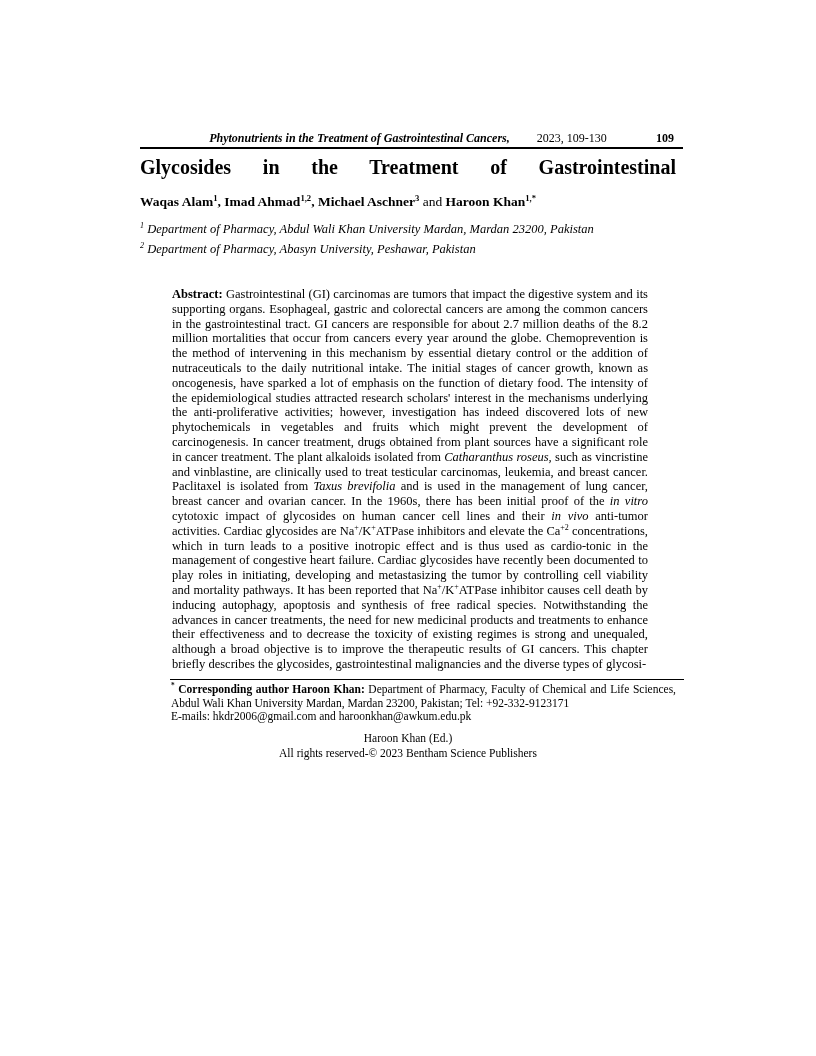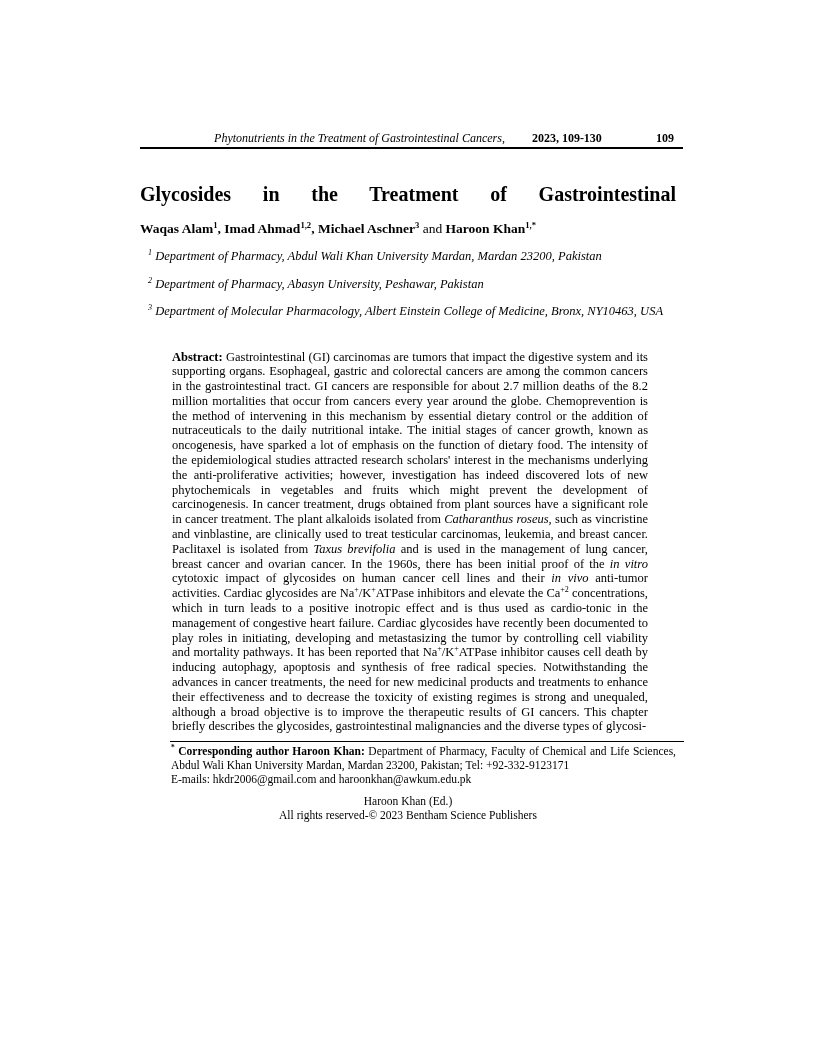--- a/index.html
+++ b/index.html
@@ -33,30 +33,30 @@
   .chapter-heading .chapter-box {
     background: #d8d8d8;
     font-weight: bold;
     font-size: 17.5px;
     padding: 2px 5px 1px 6px;
     letter-spacing: 0.2px;
   }
   .header-rule { border-top: 2.5px solid #000; width: 543px; margin-top: 2px; }
 
   .chapter-title {
-    margin-top: 32px;
+    margin-top: 5px;
     font-size: 20px;
     font-weight: bold;
     line-height: 26px;
   }
   .chapter-title .l1 { text-align: justify; text-align-last: justify; }
 
   .authors { margin-top: 12px; font-size: 13.5px; line-height: 19px; }
   .affiliations { margin-top: 9px; font-size: 12.5px; font-style: italic; line-height: 19.5px; }
-  .affiliations p { margin: 8px; }
+  .affiliations p { margin: 0; }
 
   .abstract {
     margin-top: 28px;
     margin-left: 32px;
     width: 476px;
     font-size: 12.5px;
     line-height: 14.8px;
     text-align: justify;
   }
 
@@ -75,36 +75,35 @@
 
   sup { font-size: 64%; line-height: 0; vertical-align: super; }
 </style>
 </head>
 <body>
 
 <div class="page">
   <div class="content">
 
     <div class="running-head">
-      <span><span style="font-style: italic; font-weight: normal;">Phytonutrients in the Treatment of Gastrointestinal Cancers, </span><span style="font-weight: bold; margin-left: 24px;">2023, 109-130</span></span>
+      <span><span style="font-style: italic; font-weight: bold;">Phytonutrients in the Treatment of Gastrointestinal Cancers, </span><span style="font-weight: normal; margin-left: 24px;">2023, 109-130</span></span>
       <span class="page-num">109</span>
     </div>
 
     <div class="header-rule"></div>
 
     <div class="chapter-title">
       <div class="l1">Glycosides in the Treatment of Gastrointestinal</div>
     </div>
 
     <div class="authors"><span style="font-weight: bold;">Waqas Alam</span><sup style="font-weight: bold;">1</sup><span style="font-weight: bold;">, Imad Ahmad</span><sup style="font-weight: bold;">1,2</sup><span style="font-weight: bold;">, Michael Aschner</span><sup style="font-weight: bold;">3</sup><span> and </span><span style="font-weight: bold;">Haroon Khan</span><sup style="font-weight: bold;">1,*</sup></div>
 
     <div class="affiliations">
       <p><sup>1</sup><span> Department of Pharmacy, Abdul Wali Khan University Mardan, Mardan 23200, Pakistan</span></p>
       <p><sup>2</sup><span> Department of Pharmacy, Abasyn University, Peshawar, Pakistan</span></p>
-      <p><sup>3</sup><span> Department of Molecular Pharmacology, Albert Einstein College of Medicine, Bronx, NY10463, USA</span></p>
     </div>
 
     <div class="abstract"><span style="font-weight: bold;">Abstract: </span><span>Gastrointestinal (GI) carcinomas are tumors that impact the digestive system and its supporting organs. Esophageal, gastric and colorectal cancers are among the common cancers in the gastrointestinal tract. GI cancers are responsible for about 2.7 million deaths of the 8.2 million mortalities that occur from cancers every year around the globe. Chemoprevention is the method of intervening in this mechanism by essential dietary control or the addition of nutraceuticals to the daily nutritional intake. The initial stages of cancer growth, known as oncogenesis, have sparked a lot of emphasis on the function of dietary food. The intensity of the epidemiological studies attracted research scholars' interest in the mechanisms underlying the anti-proliferative activities; however, investigation has indeed discovered lots of new phytochemicals in vegetables and fruits which might prevent the development of carcinogenesis. In cancer treatment, drugs obtained from plant sources have a significant role in cancer treatment. The plant alkaloids isolated from </span><span style="font-style: italic;">Catharanthus roseus,</span><span> such as vincristine and vinblastine, are clinically used to treat testicular carcinomas, leukemia, and breast cancer. Paclitaxel is isolated from </span><span style="font-style: italic;">Taxus brevifolia</span><span> and is used in the management of lung cancer, breast cancer and ovarian cancer. In the 1960s, there has been initial proof of the </span><span style="font-style: italic;">in vitro</span><span> cytotoxic impact of glycosides on human cancer cell lines and their </span><span style="font-style: italic;">in vivo</span><span> anti-tumor activities. Cardiac glycosides are Na</span><sup>+</sup><span>/K</span><sup>+</sup><span>ATPase inhibitors and elevate the Ca</span><sup>+2</sup><span> concentrations, which in turn leads to a positive inotropic effect and is thus used as cardio-tonic in the management of congestive heart failure. Cardiac glycosides have recently been documented to play roles in initiating, developing and metastasizing the tumor by controlling cell viability and mortality pathways. It has been reported that Na</span><sup>+</sup><span>/K</span><sup>+</sup><span>ATPase inhibitor causes cell death by inducing autophagy, apoptosis and synthesis of free radical species. Notwithstanding the advances in cancer treatments, the need for new medicinal products and treatments to enhance their effectiveness and to decrease the toxicity of existing regimes is strong and unequaled, although a broad objective is to improve the therapeutic results of GI cancers. This chapter briefly describes the glycosides, gastrointestinal malignancies and the diverse types of glycosi-</span></div>
 
     <div class="footnote-rule"></div>
     <div class="footnote"><sup style="font-weight: bold;">*</sup><span style="font-weight: bold; margin-top: 7px;"> Corresponding author Haroon Khan: </span><span>Department of Pharmacy, Faculty of Chemical and Life Sciences, Abdul Wali Khan University Mardan, Mardan 23200, Pakistan; Tel: +92-332-9123171</span><br><span>E-mails: hkdr2006@gmail.com and haroonkhan@awkum.edu.pk</span></div>
 
     <div class="publisher">
       <p>Haroon Khan (Ed.)</p>
       <p>All rights reserved-© 2023 Bentham Science Publishers</p>

